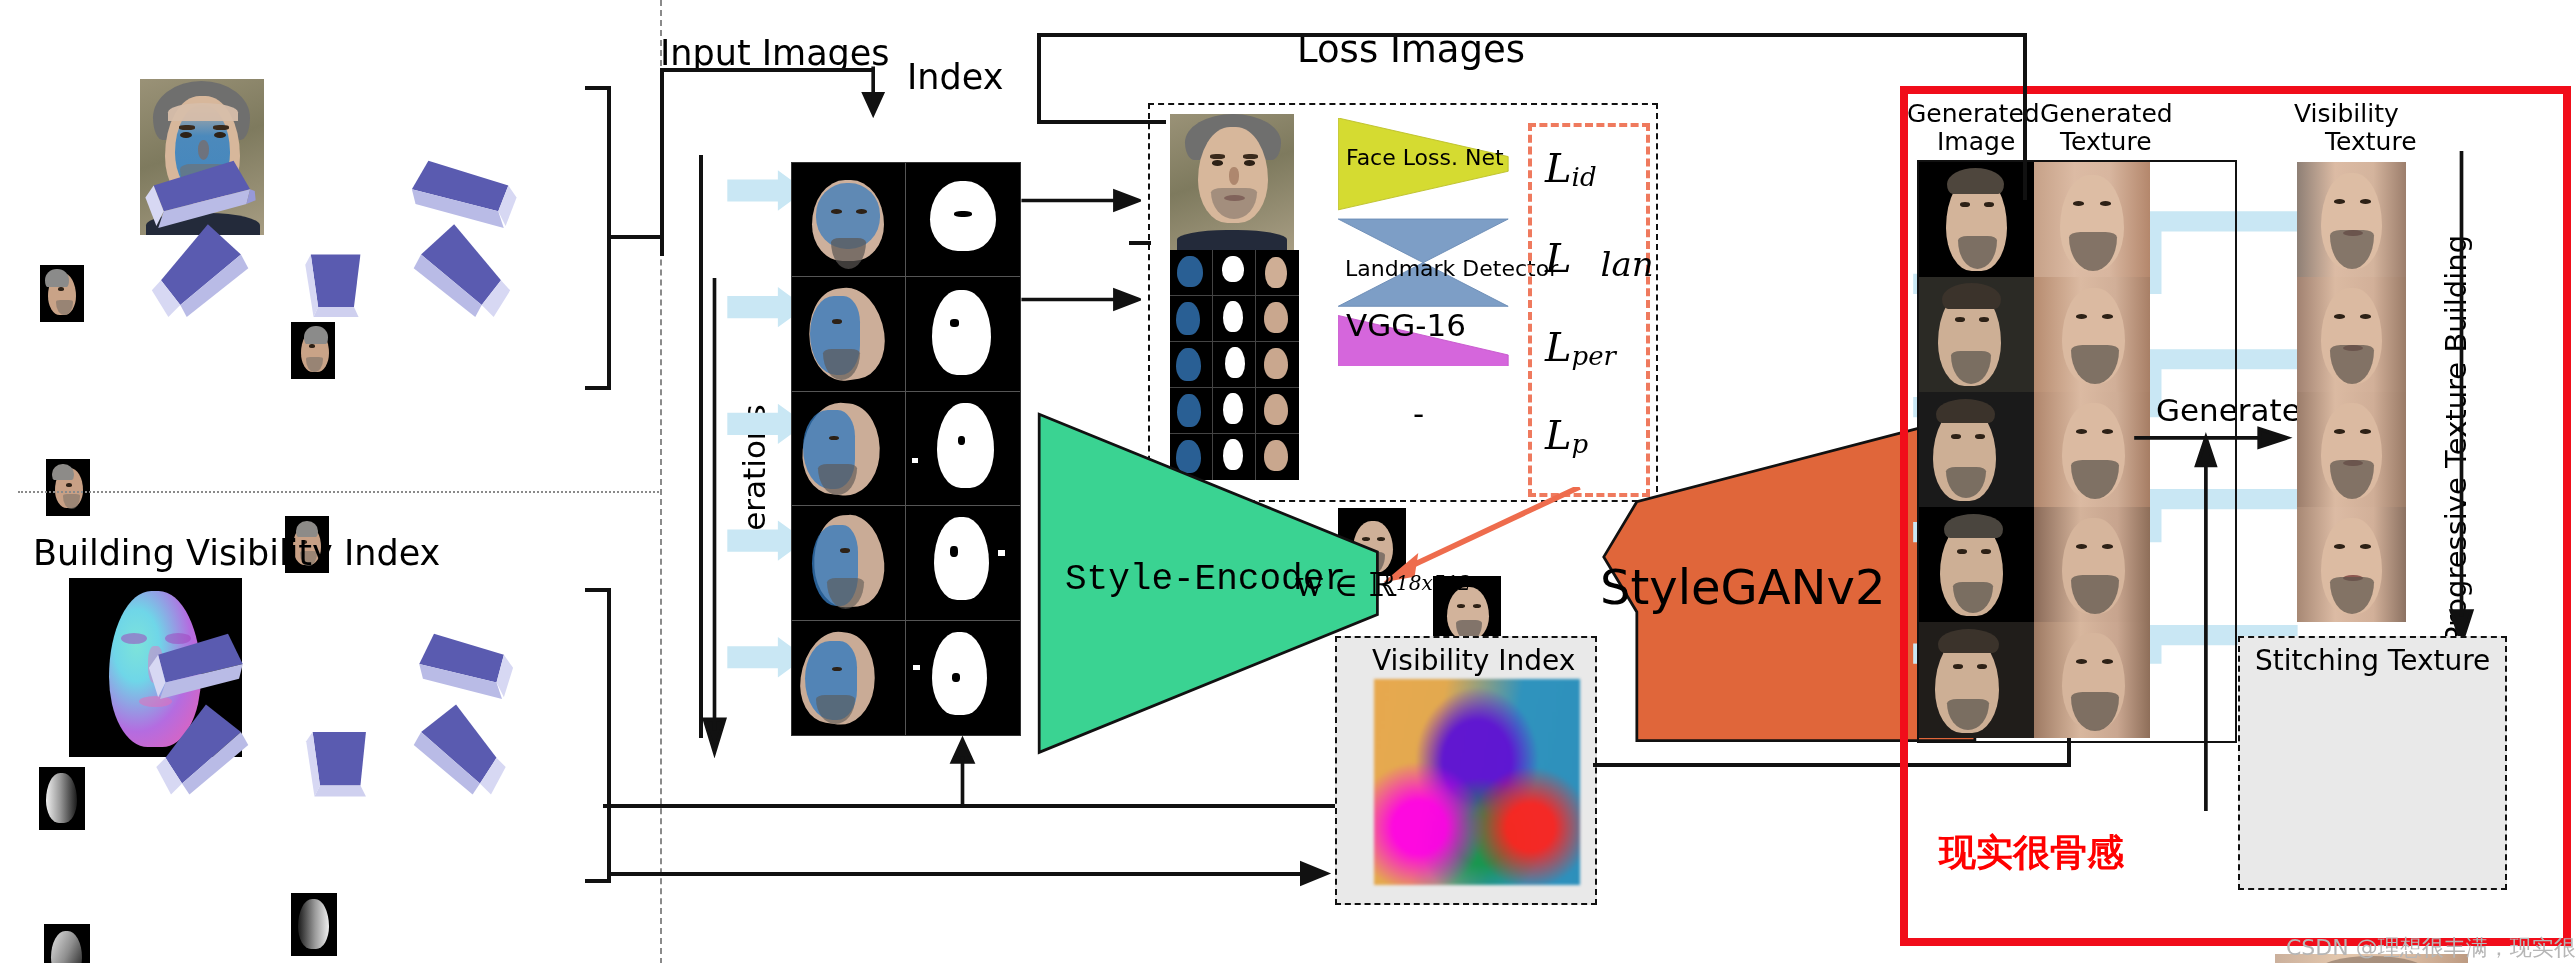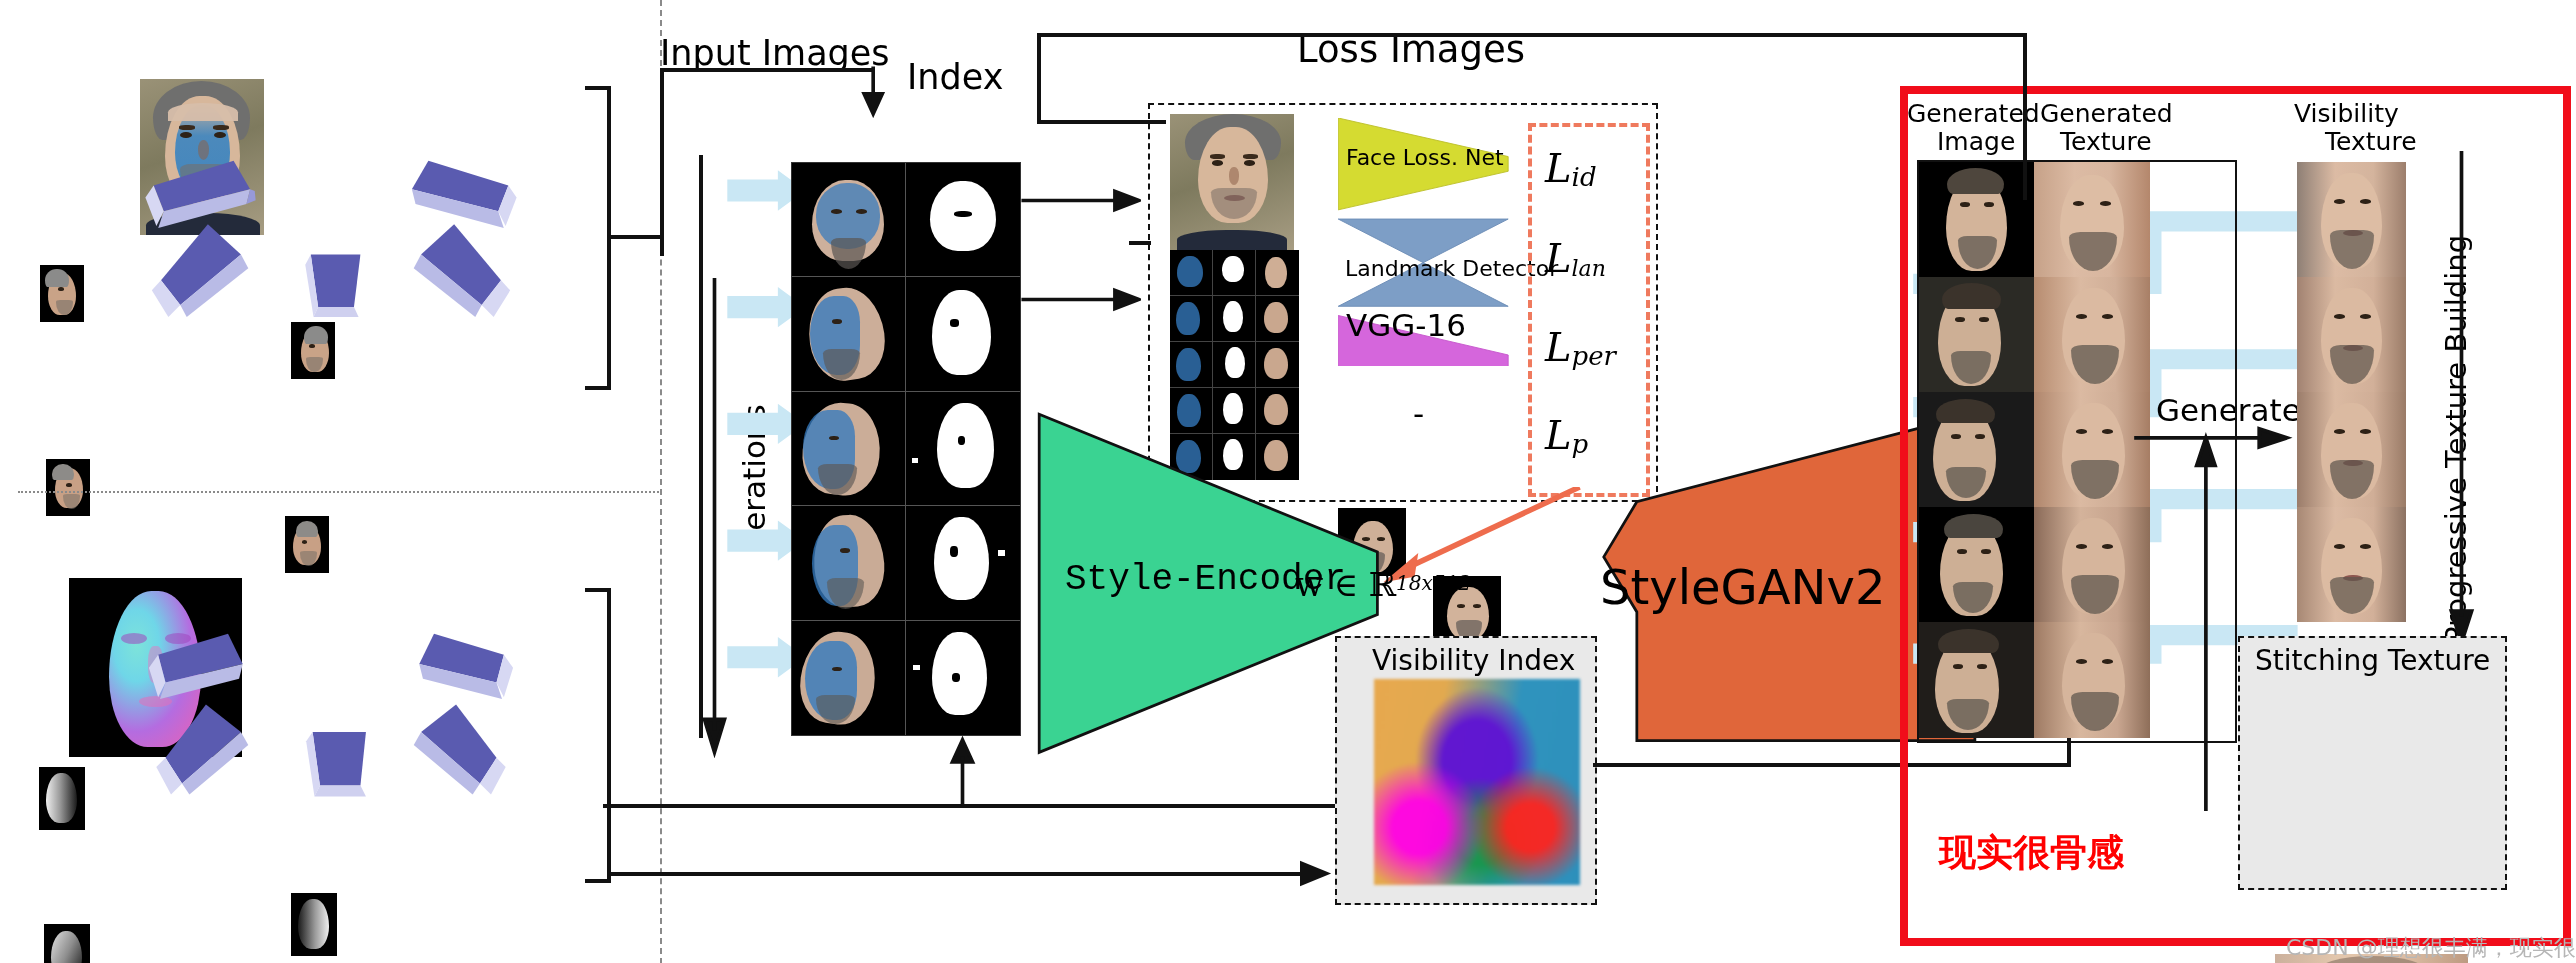--- a/index.html
+++ b/index.html
@@ -138,20 +138,21 @@
   </div>
   <div class="abs hline" style="left:607px;top:235px;width:53px;height:3.7px;"></div>
 </div>
 
 <div class="abs dotsep" style="left:18.4px;top:491px;width:644px;height:0;"></div>
 
 <div class="abs dotsep-v" style="left:660px;top:0;width:0;height:964px;"></div>
 
 <div class="abs" style="left:0;top:491px;width:662px;height:473px;">
 
+  <div class="abs ttl" style="left:33px;top:42px;">Building Visibility Index</div>
 
   <div class="abs ph" style="left:69px;top:87px;width:173px;height:179px;background:#000;">
     <div class="face" style="left:40px;top:13px;width:92px;height:156px;
       background:radial-gradient(ellipse at 30% 35%, #7de3da 0%, #6fd6e8 25%, #b46ce0 60%, #ef5fb0 100%);"></div>
     <div class="abs" style="left:52px;top:55px;width:26px;height:11px;border-radius:50%;background:rgba(160,70,190,.55);"></div>
     <div class="abs" style="left:96px;top:55px;width:26px;height:11px;border-radius:50%;background:rgba(160,70,190,.55);"></div>
     <div class="abs" style="left:79px;top:68px;width:14.7px;height:37px;border-radius:40%;background:rgba(240,110,190,.45);"></div>
     <div class="abs" style="left:70px;top:118px;width:33px;height:11px;border-radius:50%;background:rgba(230,110,185,.55);"></div>
   </div>
 
@@ -394,21 +395,21 @@
   <div class="eye" style="left:24px;top:28px;width:8.3px;height:3.7px;"></div>
   <div class="eye" style="left:40px;top:28px;width:8.3px;height:3.7px;"></div>
   <div class="beard" style="left:23px;top:44px;width:26px;height:22px;background:rgba(95,90,85,.7);"></div>
 </div>
 
 <div class="abs dashbox-red" style="left:1528px;top:123px;width:114px;height:366px;"></div>
 <div class="abs" style="left:1545px;top:145px;">
   <span style="font-family:'DejaVu Serif','Liberation Serif',serif;font-style:italic;font-size:40px;">L</span><span style="font-family:'DejaVu Serif','Liberation Serif',serif;font-style:italic;font-size:26px;vertical-align:sub;">id</span>
 </div>
 <div class="abs" style="left:1545px;top:235px;">
-  <span style="font-family:'DejaVu Serif','Liberation Serif',serif;font-style:italic;font-size:40px;">L</span><span style="font-family:'DejaVu Serif','Liberation Serif',serif;font-style:italic;font-size:22px;vertical-align:sub;">lan</span>
+  <span style="font-family:'DejaVu Serif','Liberation Serif',serif;font-style:italic;font-size:40px;">L</span><span style="font-family:'DejaVu Serif','Liberation Serif',serif;font-style:italic;font-size:34px;vertical-align:sub;margin-left:29px;">lan</span>
 </div>
 <div class="abs" style="left:1545px;top:324px;">
   <span style="font-family:'DejaVu Serif','Liberation Serif',serif;font-style:italic;font-size:40px;">L</span><span style="font-family:'DejaVu Serif','Liberation Serif',serif;font-style:italic;font-size:26px;vertical-align:sub;">per</span>
 </div>
 <div class="abs" style="left:1545px;top:412px;">
   <span style="font-family:'DejaVu Serif','Liberation Serif',serif;font-style:italic;font-size:40px;">L</span><span style="font-family:'DejaVu Serif','Liberation Serif',serif;font-style:italic;font-size:26px;vertical-align:sub;">p</span>
 </div>
 
 <svg class="abs" style="left:1361px;top:487px;width:230px;height:110px;" viewBox="0 0 250 120">
   <path d="M238,0 L46,90" stroke="#ee6c4d" stroke-width="6" fill="none"></path>

